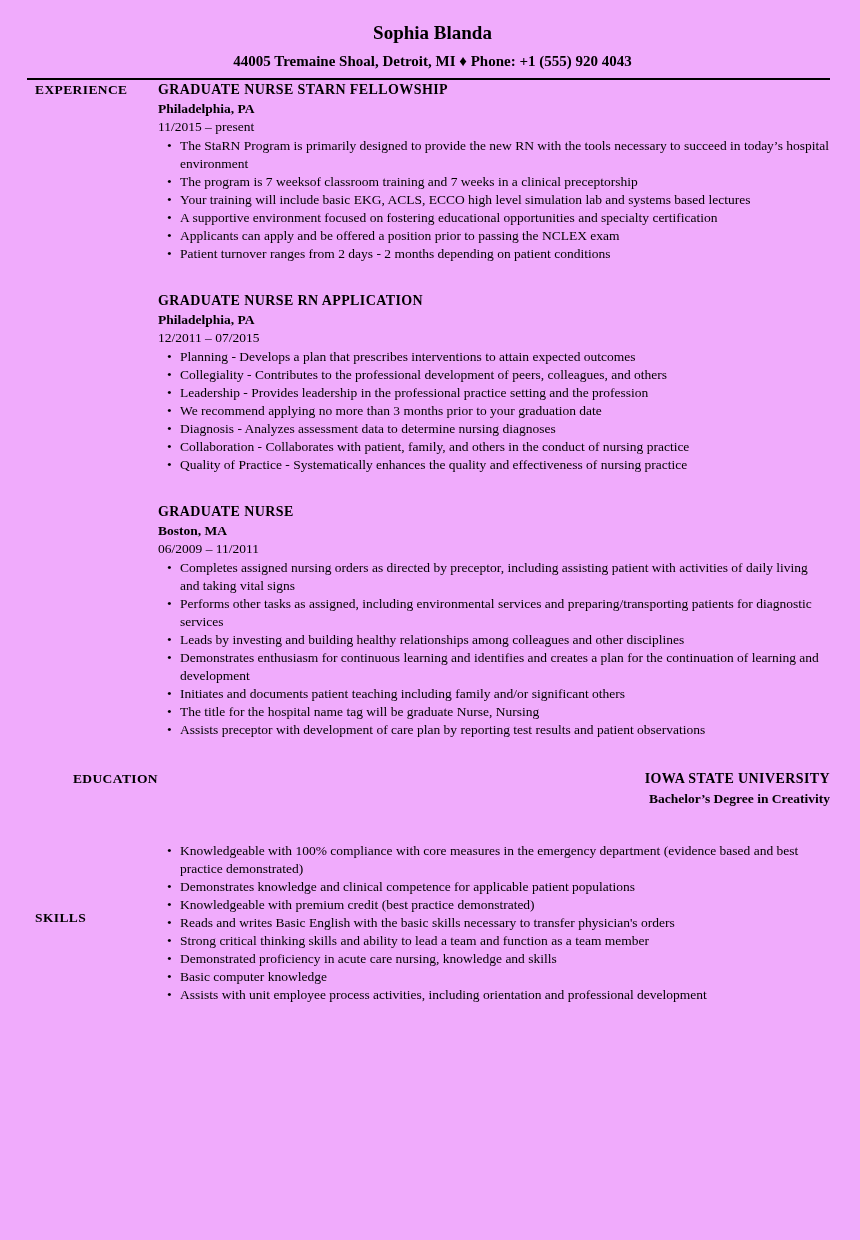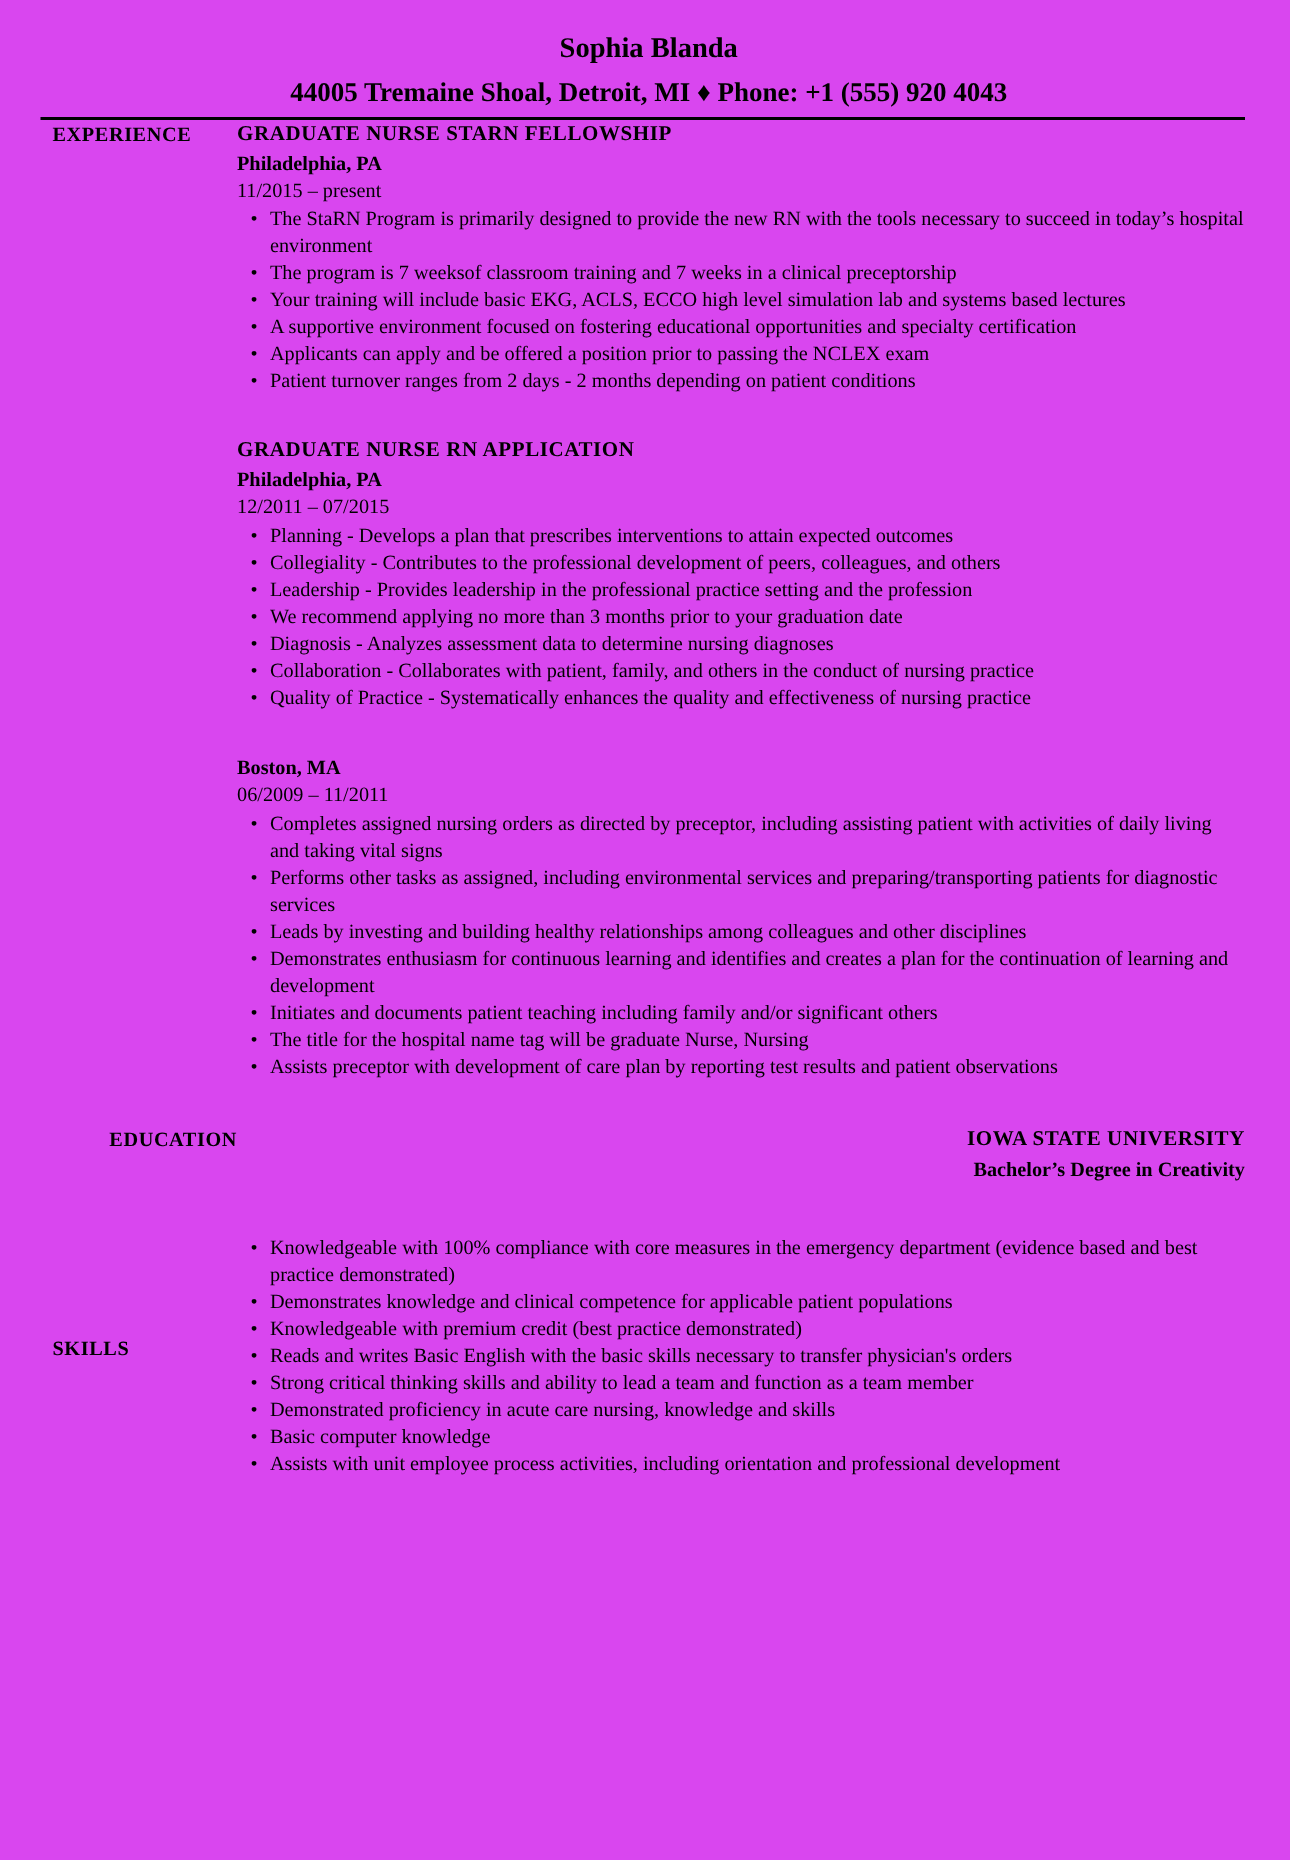--- a/index.html
+++ b/index.html
@@ -1,33 +1,33 @@
 <!DOCTYPE html>
 <html><head>
 <meta charset="utf-8">
 <style>
   html, body { margin: 0; padding: 0; background: #ffffff; }
   .page {
     width: 860px;
     height: 1240px;
     box-sizing: border-box;
     padding: 20px 30px 0 35px;
-    background: #d946ef;
+    background: #f0abfc;
     color: #000000;
     font-family: "Liberation Serif", "DejaVu Serif", serif;
     overflow: hidden;
   }
   .header { text-align: center; }
   .name {
     font-size: 19px;
     font-weight: bold;
     line-height: 26px;
   }
   .contact {
-    font-size: 18px;
+    font-size: 15px;
     font-weight: bold;
     margin-top: 7px;
     line-height: 17px;
   }
   .rule {
     border: none;
     border-top: 2.5px solid #000000;
     margin: 8px 0 0 -8px;
   }
   .section {
@@ -130,20 +130,21 @@
           <li>Collegiality - Contributes to the professional development of peers, colleagues, and others</li>
           <li>Leadership - Provides leadership in the professional practice setting and the profession</li>
           <li>We recommend applying no more than 3 months prior to your graduation date</li>
           <li>Diagnosis - Analyzes assessment data to determine nursing diagnoses</li>
           <li>Collaboration - Collaborates with patient, family, and others in the conduct of nursing practice</li>
           <li>Quality of Practice - Systematically enhances the quality and effectiveness of nursing practice</li>
         </ul>
       </div>
 
       <div class="job">
+        <div class="job-title">GRADUATE NURSE</div>
         <div class="job-location">Boston, MA</div>
         <div class="job-dates">06/2009 – 11/2011</div>
         <ul class="bullets">
           <li>Completes assigned nursing orders as directed by preceptor, including assisting patient with activities of daily living and taking vital signs</li>
           <li>Performs other tasks as assigned, including environmental services and preparing/transporting patients for diagnostic services</li>
           <li>Leads by investing and building healthy relationships among colleagues and other disciplines</li>
           <li>Demonstrates enthusiasm for continuous learning and identifies and creates a plan for the continuation of learning and development</li>
           <li>Initiates and documents patient teaching including family and/or significant others</li>
           <li>The title for the hospital name tag will be graduate Nurse, Nursing</li>
           <li>Assists preceptor with development of care plan by reporting test results and patient observations</li>

